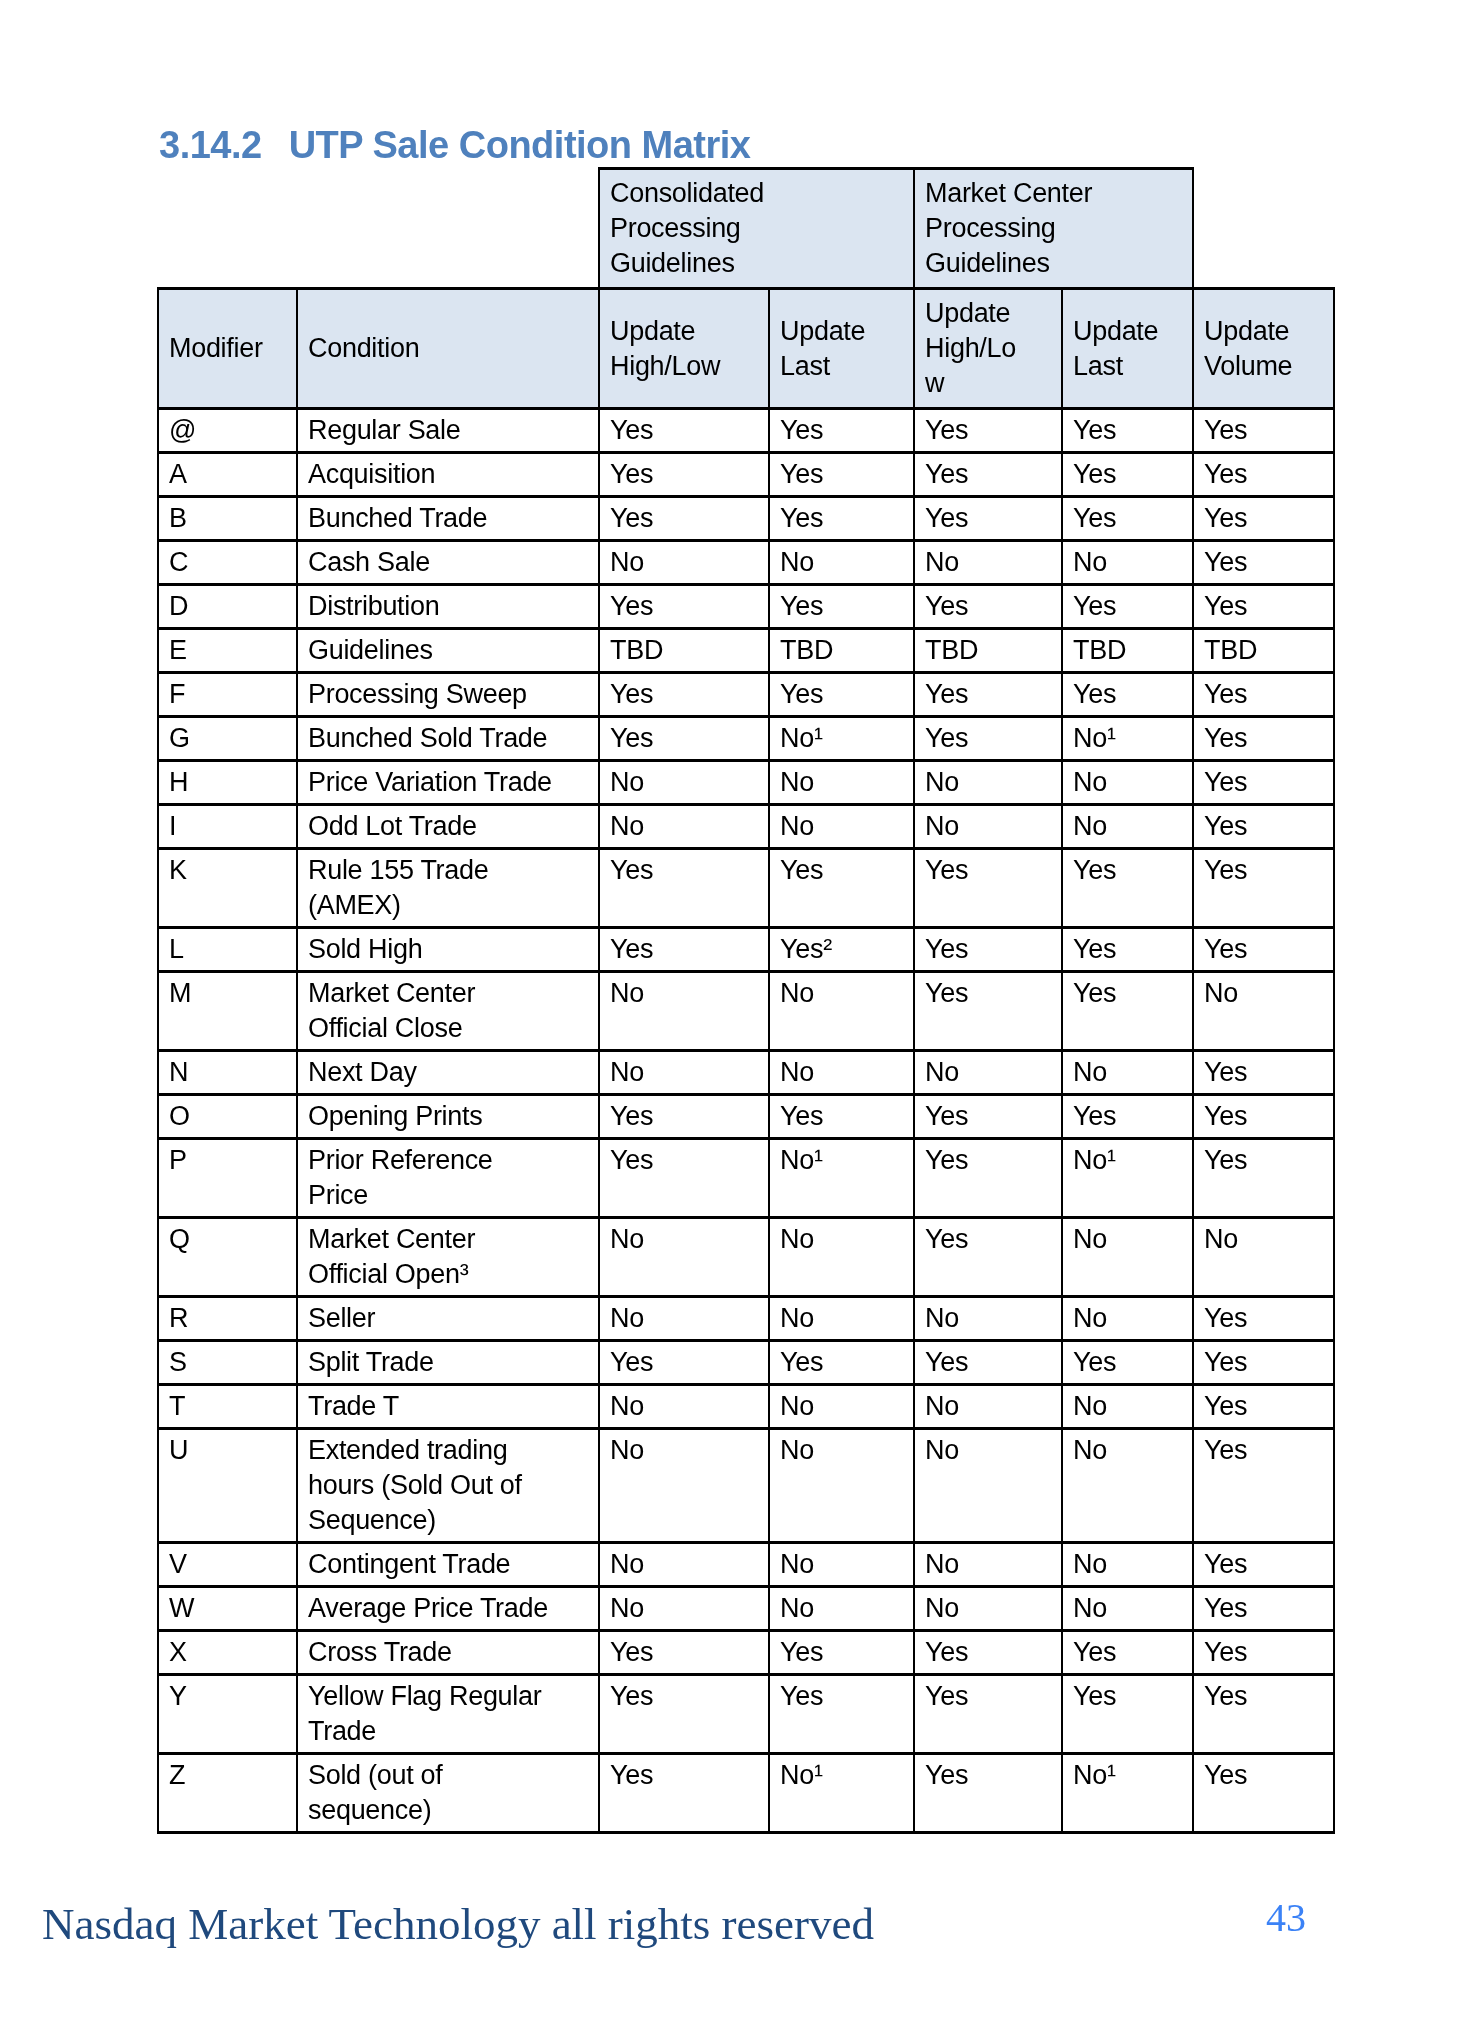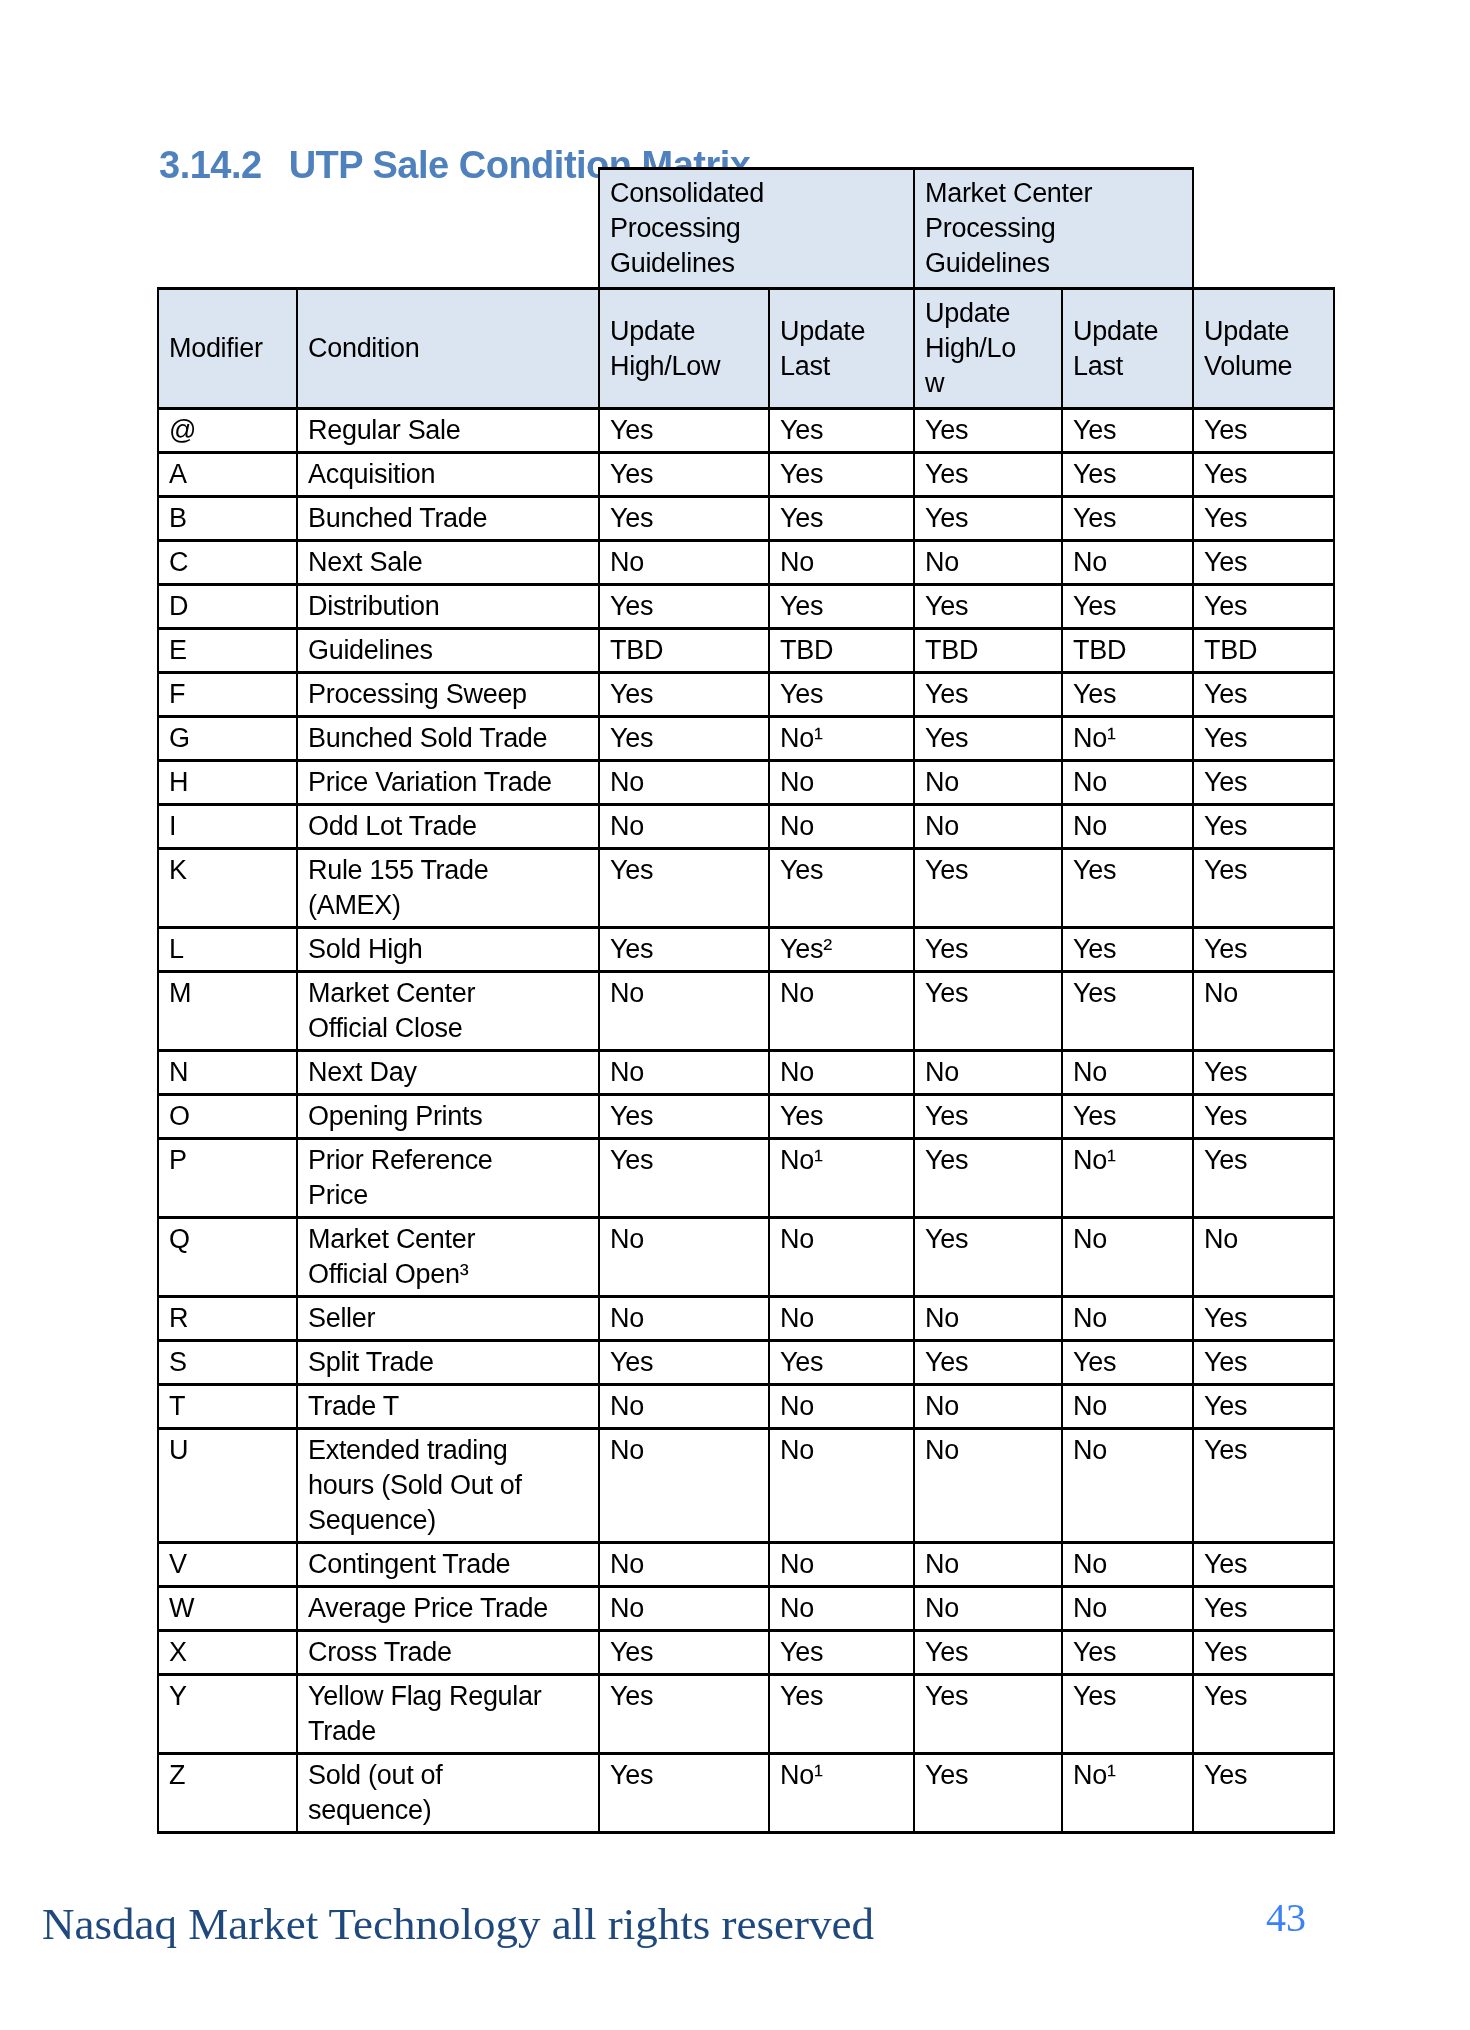--- a/index.html
+++ b/index.html
@@ -17,21 +17,21 @@
     background:var(--page-bg);
     font-family:"Liberation Sans",sans-serif;
     color:var(--body-text);
     overflow:hidden;
   }
   .section-heading{
     position:absolute;left:159px;top:124px;margin:0;
     font-size:38px;font-weight:bold;color:var(--heading-text);
     letter-spacing:-0.5px;white-space:nowrap;
   }
-  .section-heading .num{display:inline-block;margin-right:27px;margin-top:20px;}
+  .section-heading .num{display:inline-block;margin-right:27px;}
   table.matrix{
     position:absolute;left:157px;top:167px;
     width:1176px;table-layout:fixed;
     border-collapse:collapse;
     font-size:27px;letter-spacing:-0.3px;
   }
   .matrix th,.matrix td{
     border:2px solid var(--border);
     border-top-width:3px;border-bottom-width:3px;
     padding:3px 8px 3px 10px;
@@ -130,21 +130,21 @@
           <td>B</td>
           <td>Bunched Trade</td>
           <td>Yes</td>
           <td>Yes</td>
           <td>Yes</td>
           <td>Yes</td>
           <td>Yes</td>
         </tr>
         <tr>
           <td>C</td>
-          <td>Next Sale</td>
+          <td>Cash Sale</td>
           <td>No</td>
           <td>No</td>
           <td>No</td>
           <td>No</td>
           <td>Yes</td>
         </tr>
         <tr>
           <td>D</td>
           <td>Distribution</td>
           <td>Yes</td>

